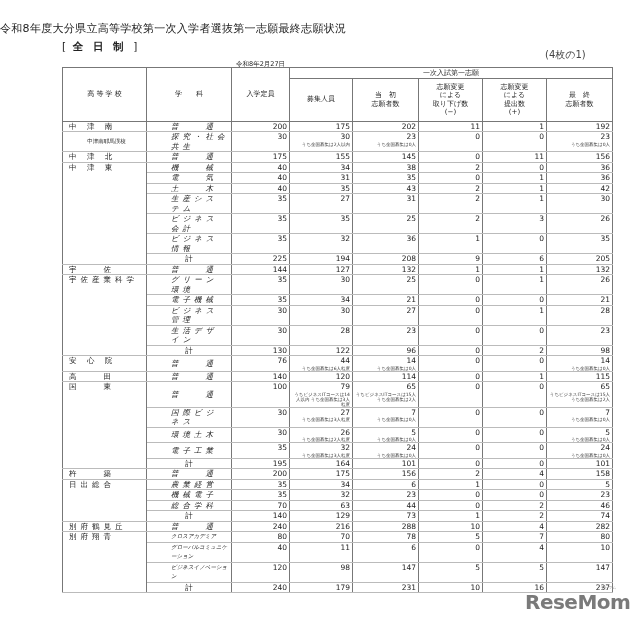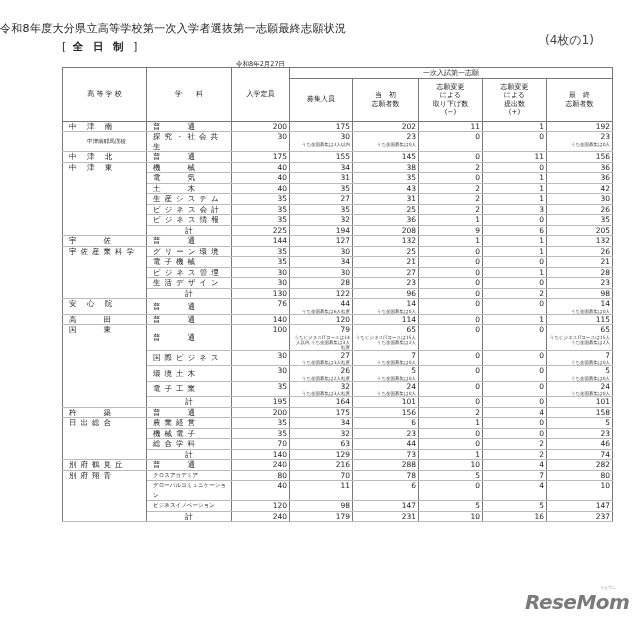--- a/index.html
+++ b/index.html
@@ -1,38 +1,38 @@
 <!DOCTYPE html>
 <html><head>
 <meta charset="utf-8">
 <style>
   html, body { margin:0; padding:0; background:#fff; }
   body { width:640px; height:624px; position:relative; overflow:hidden;
          font-family:"DejaVu Sans", "Liberation Sans", sans-serif; color:#222; }
   .title { position:absolute; top:21px; left:0; width:640px; font-size:11px; letter-spacing:0.3px; }
-  .sheet { position:absolute; top:32px; left:545px; font-size:12px; color:#444; }
+  .sheet { position:absolute; top:48px; left:545px; font-size:10px; color:#444; }
   .cat { position:absolute; top:40px; left:62px; font-size:10.5px; font-weight:bold; letter-spacing:3px; }
   .cat .br { font-weight:normal; letter-spacing:0; }
   .date { position:absolute; top:60px; left:220px; font-size:6.5px;margin-left:16px; }
   table { position:absolute; top:67px; left:62px; border-collapse:collapse; table-layout:fixed; width:550px; font-size:7.5px; }
   td, th { border:1px solid #777; padding:0 2px; line-height:9.5px; height:9.5px; overflow:hidden; font-weight:normal; }
   thead th { text-align:center; vertical-align:middle; font-size:7px; line-height:8.5px; }
   td.num { text-align:right; vertical-align:top; }
   td.school { text-align:left; letter-spacing:4px; vertical-align:top; padding-left:6px; }
   td.school.small { font-size:5.5px; letter-spacing:0; text-align:center; vertical-align:middle; }
-  td.dept { letter-spacing:4px; padding-left:6px; }
+  td.dept { letter-spacing:4px; padding-left:24px;font-style:italic; }
   td.dept.small { font-size:5.5px; letter-spacing:0; }
   td.total { text-align:center; }
   .note { display:block; font-size:4.5px; line-height:5px; text-align:right; color:#333; }
   tr.row td { border-top-color:#bbb; border-bottom-color:#bbb; }
   tr.sep td { border-top:1px solid #333; }
   col.c1 { width:84px; } col.c2 { width:85px; } col.c3 { width:58px; }
   col.c4 { width:63px; } col.c5 { width:66px; } col.c6 { width:64px; } col.c7 { width:64px; } col.c8 { width:66px; }
   .thick-l { border-left:1.5px solid #333 !important; }
-  .logo { position:absolute; left:525px; top:590px; font-size:20px; font-weight:bold; color:#7a7a7a; font-family:"DejaVu Sans", sans-serif; letter-spacing:-0.5px;font-style:italic; }
+  .logo { position:absolute; left:525px; top:590px; font-size:20px; font-weight:bold; color:#7a7a7a; font-family:"DejaVu Sans", sans-serif; letter-spacing:-0.5px; }
   .logo-kana { position:absolute; left:600px; top:585px; font-size:4px; color:#999; }
 </style>
 </head>
 <body>
 
 <div class="title">令和8年度大分県立高等学校第一次入学者選抜第一志願最終志願状況</div>
 <div class="sheet">(4枚の1)</div>
 <div class="cat">
   <span class="br">[</span>
   <span>全 日 制</span>

